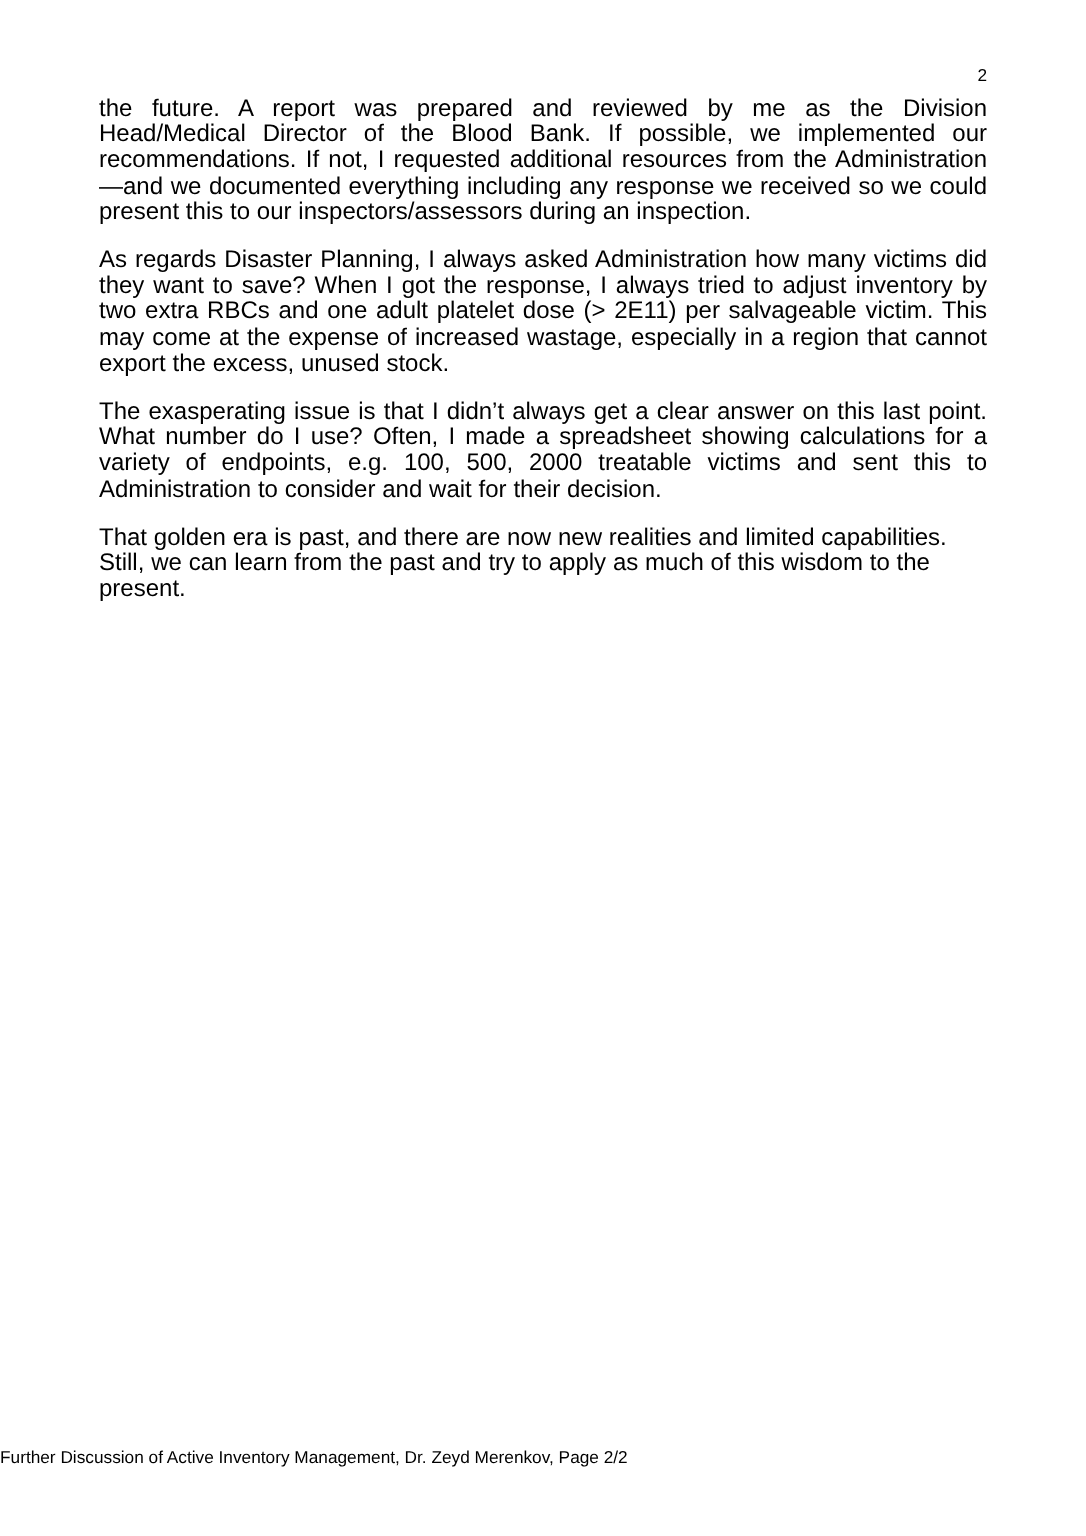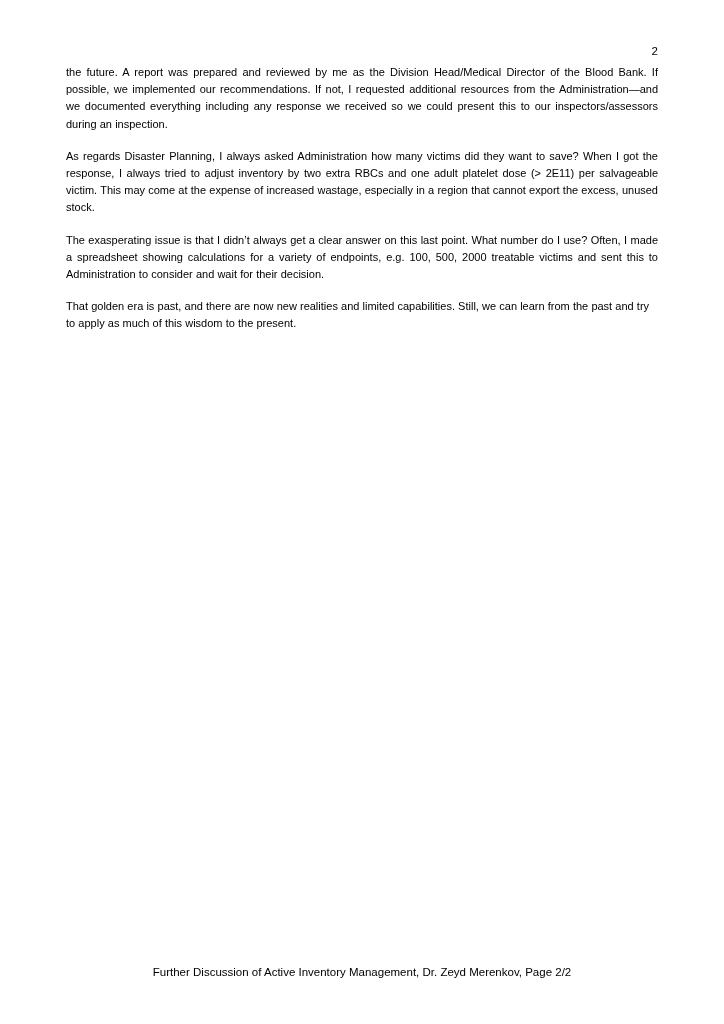--- a/index.html
+++ b/index.html
@@ -28,39 +28,38 @@
     line-height: 14px;
     text-align: right;
   }
   .body-content {
     position: absolute;
     top: 64px;
     left: 66px;
     width: 592px;
   }
   .para {
-    font-size: 11px;
+    font-size: 16px;
     line-height: 17.2px;
     text-align: justify;
     margin: 0 0 15px 0;
     hyphens: none;
     word-spacing: 0.1px;
   }
   .para:last-child {
     margin-bottom: 1px;
   }
   .para.no-justify {
     text-align: left;
   }
   .footer {
     position: absolute;
     bottom: 44px;
     left: 0;
     width: 100%;
-    text-align: center;
     font-size: 11.5px;
     line-height: 15px;
   }
 </style>
 </head>
 <body>
 
 <div class="page">
 
   <div class="page-number">2</div>

